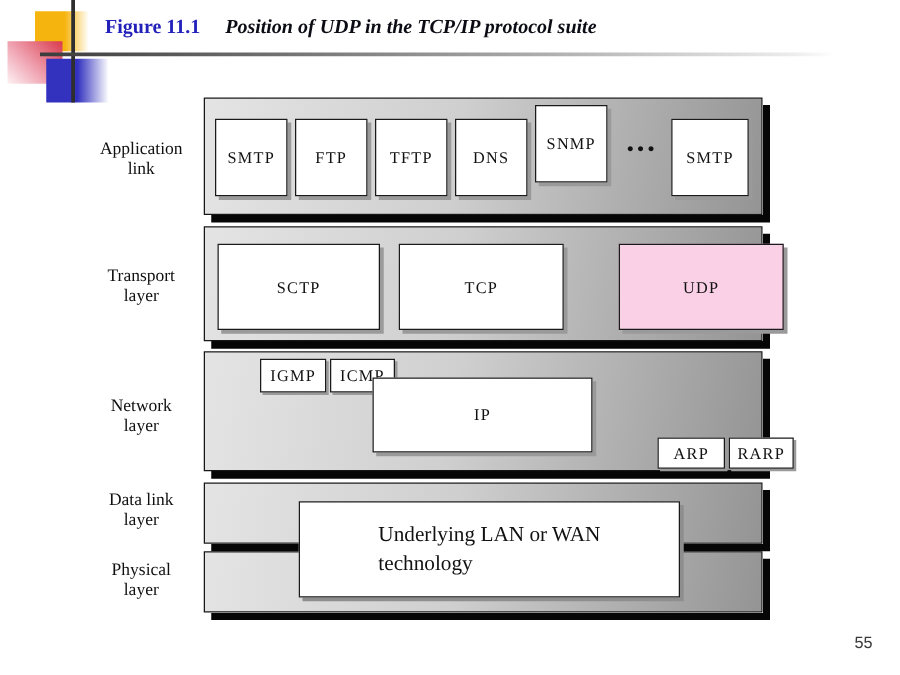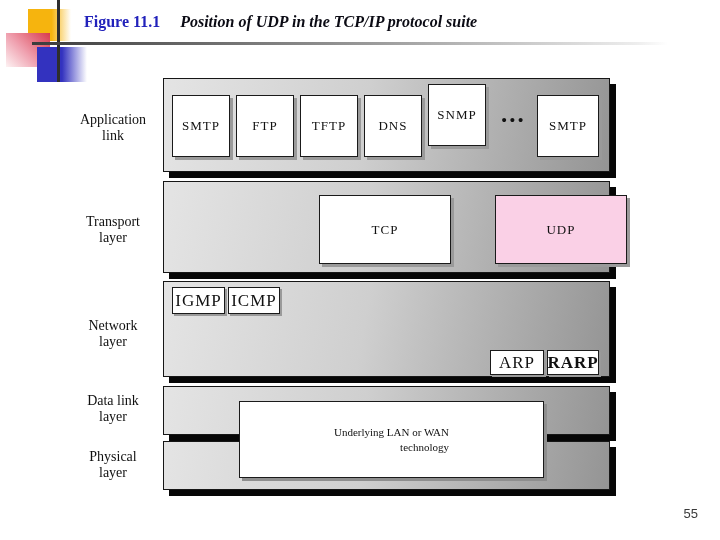--- a/index.html
+++ b/index.html
@@ -30,27 +30,27 @@
   .band-app{top:78px;height:92px;}
   .band-transport{top:181px;height:90px;}
   .band-network{top:281px;height:94px;}
   .band-datalink{top:386px;height:47px;}
   .band-physical{top:441px;height:47px;}
 
   
   .pbox{position:absolute;background:#ffffff;border:1px solid #1a1a1a;
     box-shadow:3px 3px 0 #9a9a9a;display:flex;align-items:center;justify-content:center;
     font-size:13px;letter-spacing:1px;color:#111;z-index:3;}
-  .pbox-sm{font-size:17px;letter-spacing:1px;box-shadow:2px 2px 0 #9a9a9a;}
+  .pbox-sm{font-size:13px;letter-spacing:1px;box-shadow:2px 2px 0 #9a9a9a;margin-left:36px;}
   .pbox-udp{background:var(--highlight,#fad0e6);margin-left:28px;}
   .ellipsis{position:absolute;left:492px;top:112px;width:44px;text-align:center;
     font-size:15px;font-weight:bold;letter-spacing:3px;color:#111;z-index:3;}
   .lanwan{position:absolute;left:239px;top:401px;width:303px;height:75px;background:#fff;
     border:1px solid #1a1a1a;box-shadow:3px 3px 0 #8e8e8e;display:flex;align-items:center;
-    justify-content:center;text-align:right;font-size:11px;color:#111;
+    justify-content:center;text-align:left;font-size:17px;color:#111;
     white-space:pre-line;z-index:4;line-height:1.3;}
 
   
   .layer-label{position:absolute;left:68px;width:90px;text-align:center;font-size:14px;
     line-height:1.15;color:#101010;white-space:pre-line;}
   .ll-app{top:112px;}
   .ll-transport{top:214px;}
   .ll-network{top:318px;}
   .ll-datalink{top:393px;}
   .ll-physical{top:449px;}
@@ -94,26 +94,28 @@
 layer</div>
 
   <div class="pbox" style="left:172px;top:95px;width:56px;height:60px;">SMTP</div>
   <div class="pbox" style="left:300px;top:95px;width:56px;height:60px;">TFTP</div>
   <div class="pbox" style="left:236px;top:95px;width:56px;height:60px;">FTP</div>
   <div class="pbox" style="left:364px;top:95px;width:56px;height:60px;">DNS</div>
   <div class="pbox" style="left:428px;top:84px;width:56px;height:60px;">SNMP</div>
   <div class="ellipsis">•••</div>
   <div class="pbox" style="left:537px;top:95px;width:60px;height:60px;">SMTP</div>
 
+  <div class="pbox" style="left:174px;top:195px;width:128px;height:67px;">SCTP</div>
   <div class="pbox" style="left:319px;top:195px;width:130px;height:67px;">TCP</div>
   <div class="pbox pbox-udp" style="left:467px;top:195px;width:130px;height:67px;">UDP</div>
 
   <div class="pbox pbox-sm" style="left:172px;top:287px;width:51px;height:25px;">IGMP</div>
   <div class="pbox pbox-sm" style="left:228px;top:287px;width:50px;height:25px;">ICMP</div>
+  <div class="pbox" style="left:298px;top:302px;width:174px;height:58px;">IP</div>
   <div class="pbox pbox-sm" style="left:490px;top:350px;width:52px;height:23px;">ARP</div>
-  <div class="pbox pbox-sm" style="left:547px;top:350px;width:50px;height:23px;font-weight:bold;">RARP</div>
+  <div class="pbox pbox-sm" style="left:547px;top:350px;width:50px;height:23px;">RARP</div>
 
   <div class="lanwan">Underlying LAN or WAN
 technology</div>
 
   <div class="page-num">55</div>
 
 </div>
 
 </body></html>

